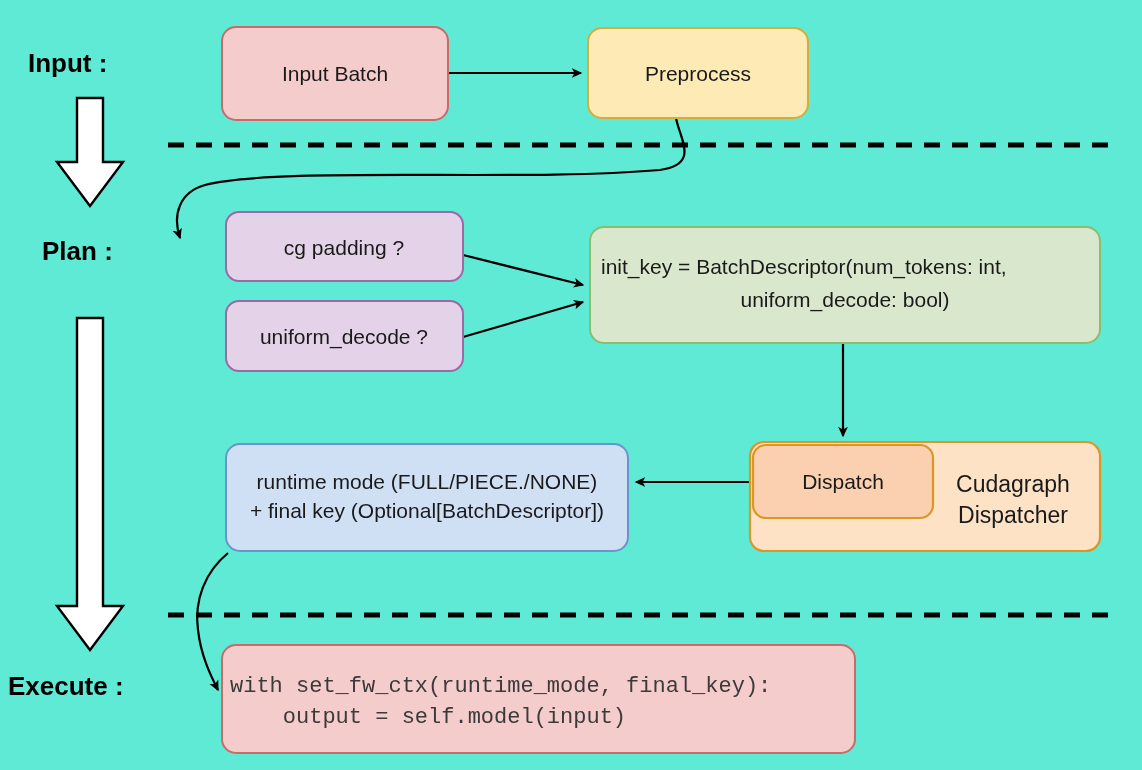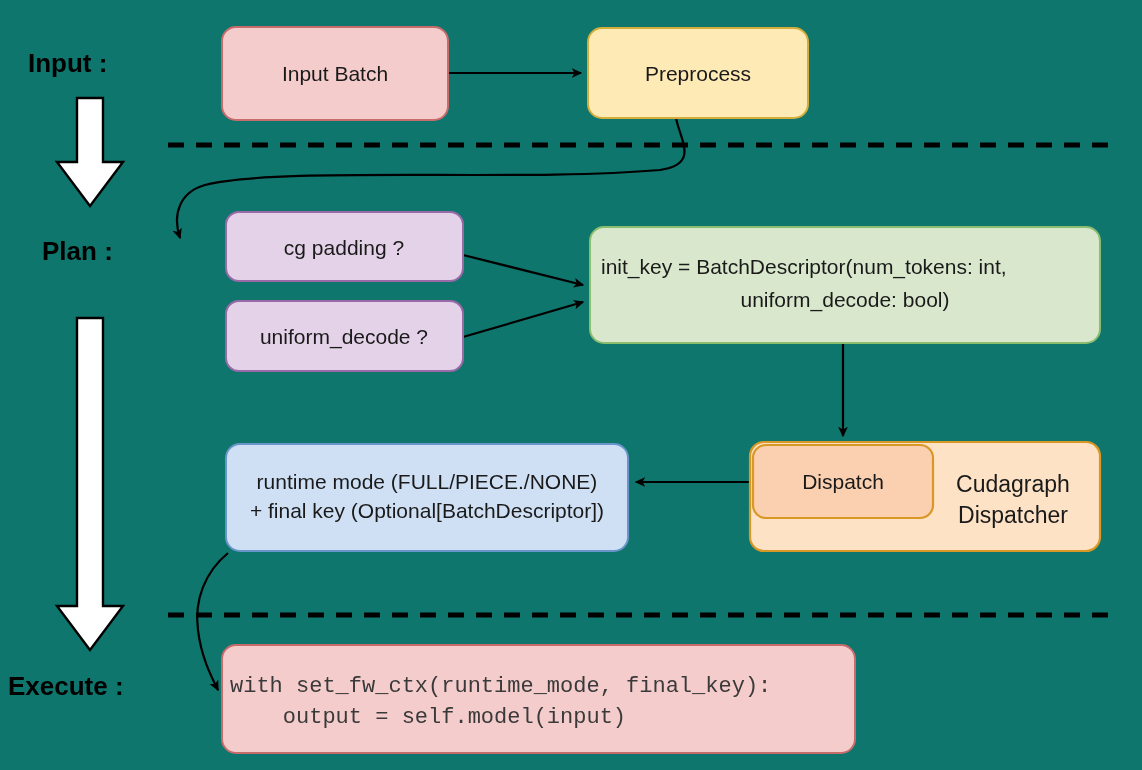--- a/index.html
+++ b/index.html
@@ -10,21 +10,21 @@
   body {
     width: 1142px;
     height: 770px;
     font-family: "Liberation Sans", sans-serif;
     overflow: hidden;
   }
   #diagram-root {
     position: relative;
     width: 1142px;
     height: 770px;
-    background: #0f766e;
+    background: #5eead4;
   }
   svg.layer {
     position: absolute;
     left: 0;
     top: 0;
     width: 1142px;
     height: 770px;
   }
   .stage-label {
     font-family: "Liberation Sans", sans-serif;

